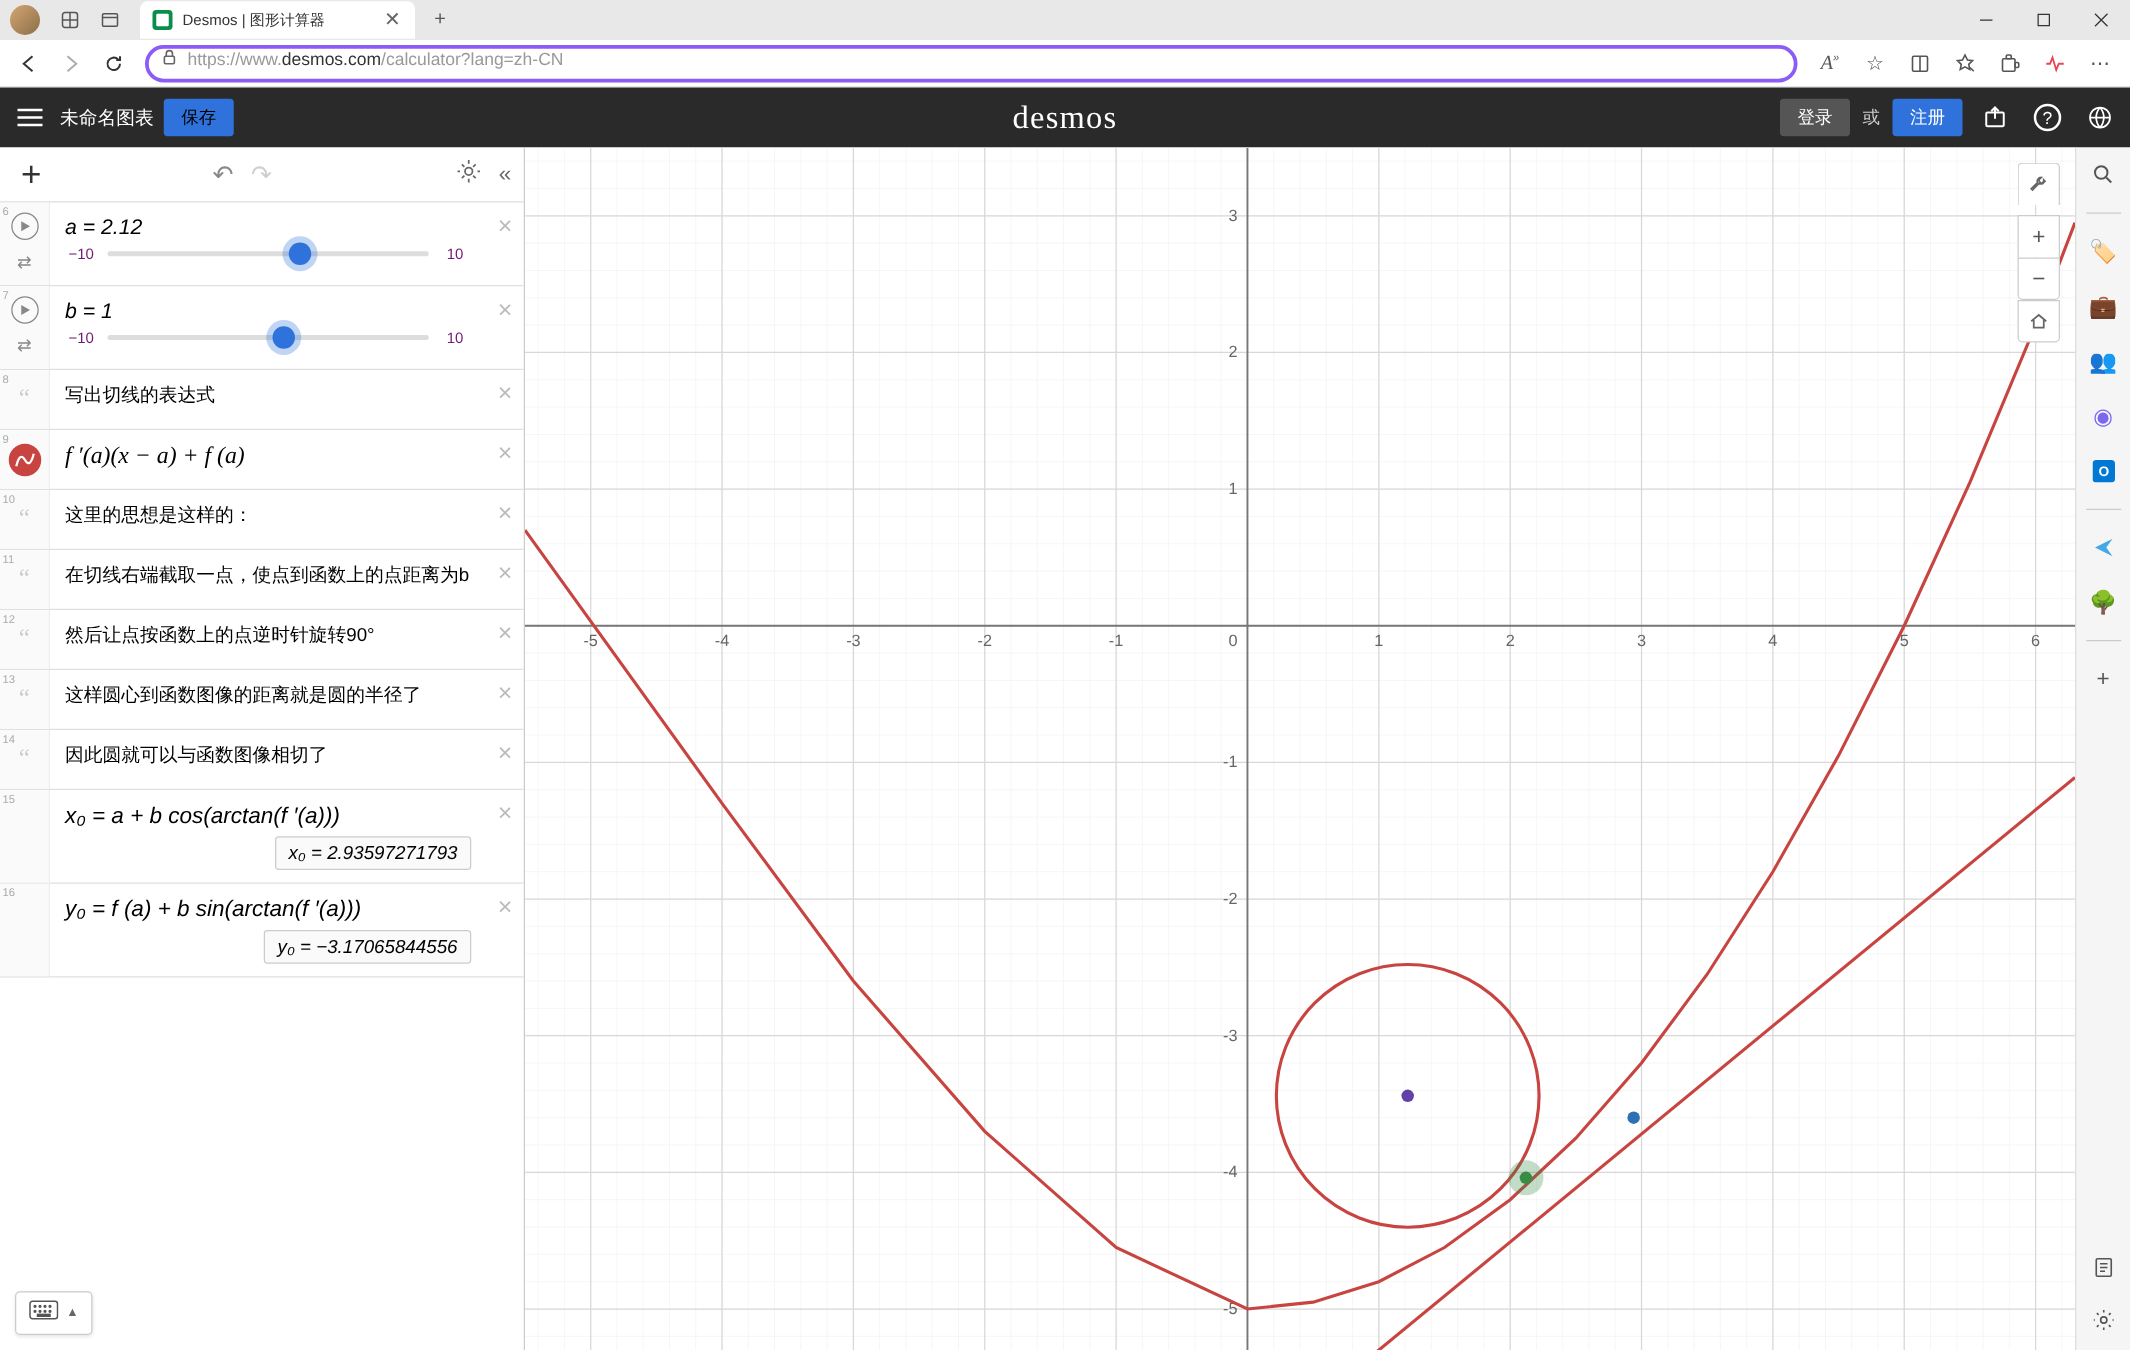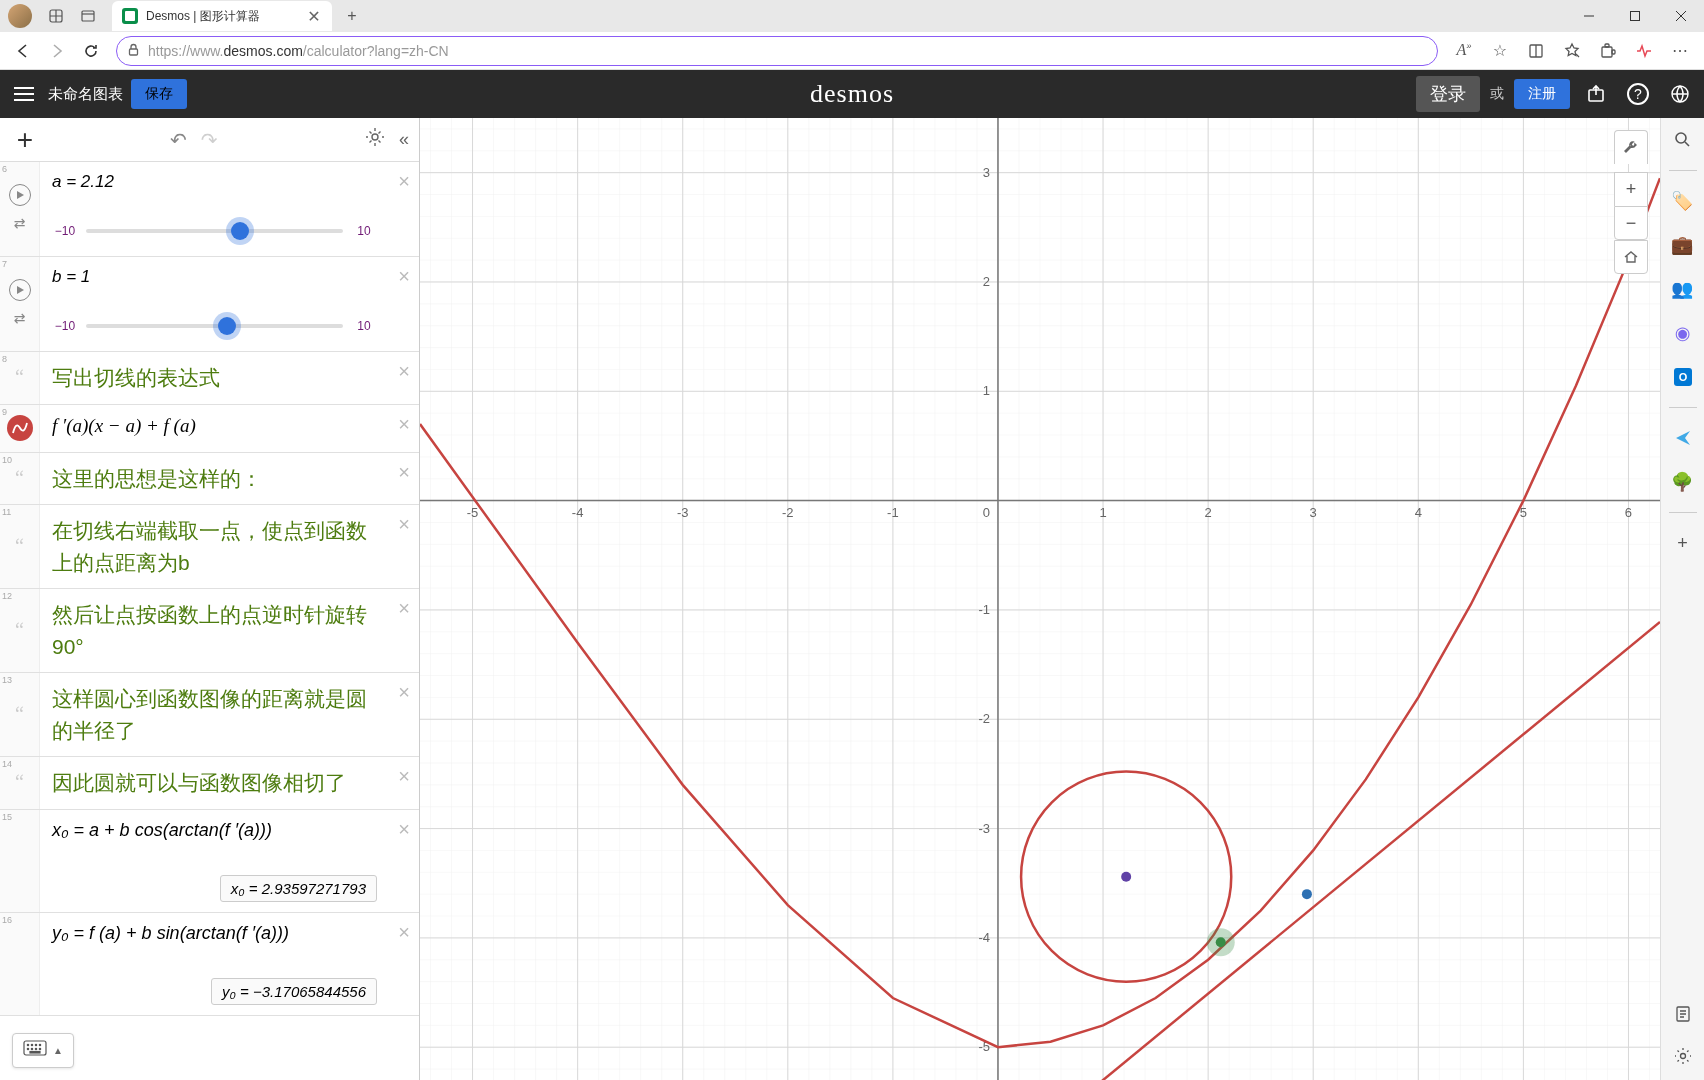--- a/index.html
+++ b/index.html
@@ -14,36 +14,36 @@
 .tab-favicon { width: 16px; height: 16px; background: #0a8e4a; border-radius: 3px; margin-right: 8px; position: relative; }
 .tab-favicon::after { content: ""; position: absolute; inset: 3px; background: #fff; border-radius: 1px; }
 .tab-title { flex: 1; font-size: 12px; color: #333; white-space: nowrap; overflow: hidden; }
 .tab-close { width: 16px; height: 16px; color: #666; display: flex; align-items: center; justify-content: center; cursor: pointer; }
 .new-tab { width: 28px; height: 28px; display: flex; align-items: center; justify-content: center; color: #555; font-size: 16px; margin-left: 6px; }
 .win-controls { display: flex; margin-left: auto; }
 .win-controls .wbtn { width: 46px; height: 32px; display: flex; align-items: center; justify-content: center; color: #333; }
 
 .addr-bar { height: 38px; background: #fff; border-bottom: 1px solid #ddd; display: flex; align-items: center; padding: 0 6px; }
 .nav-btn { width: 34px; height: 34px; display: flex; align-items: center; justify-content: center; color: #555; border-radius: 4px; }
-.url-box { flex: 1; height: 30px; border: 1px solid #8b5cf6; border-radius: 15px; display: flex; align-items: center; padding: 0 10px; margin: 0 8px; }
+.url-box { flex: 1; height: 30px; border: 3px solid #8b5cf6; border-radius: 15px; display: flex; padding: 0 10px; margin: 0 8px; }
 .lock-ico { color: #666; margin-right: 8px; font-size: 13px; }
 .url-text { font-size: 14px; color: #999; }
 .url-text .dark { color: #333; }
 .toolbar-icons { display: flex; align-items: center; }
 .toolbar-icons .tbtn { width: 36px; height: 36px; display: flex; align-items: center; justify-content: center; color: #555; font-size: 16px; }
 
 
 .desmos-header { height: 48px; background: #2a2a2a; display: flex; align-items: center; color: #fff; padding: 0 8px; }
 .hamburger { width: 32px; height: 32px; display: flex; flex-direction: column; justify-content: center; gap: 4px; padding: 6px; cursor: pointer; }
 .hamburger span { height: 2px; background: #fff; }
 .graph-name { font-size: 15px; margin: 0 8px; font-weight: 300; }
 .save-btn { background: #2f72dc; color: #000000; border: none; padding: 6px 14px; font-size: 14px; border-radius: 3px; cursor: pointer; }
 .desmos-logo { position: absolute; left: 50%; transform: translateX(-50%); font-size: 26px; font-weight: 300; letter-spacing: 1px; font-family: Georgia, serif; }
 .header-right { margin-left: auto; display: flex; align-items: center; gap: 10px; }
-.login-btn { background: #555; color: #fff; border: none; padding: 6px 14px; font-size: 18px; border-radius: 3px; cursor: pointer; }
+.login-btn { background: #555; color: #fff; border: none; padding: 6px 14px; font-size: 14px; border-radius: 3px; cursor: pointer; }
 .or-text { font-size: 14px; color: #ccc; }
 .signup-btn { background: #2f72dc; color: #fff; border: none; padding: 6px 14px; font-size: 14px; border-radius: 3px; cursor: pointer; }
 .share-btn, .help-btn, .lang-btn { width: 32px; height: 32px; display: flex; align-items: center; justify-content: center; color: #fff; font-size: 18px; cursor: pointer; }
 .help-btn span { border: 2px solid #fff; border-radius: 50%; width: 22px; height: 22px; display: flex; align-items: center; justify-content: center; font-size: 14px; }
 
 
 .main { display: flex; height: calc(100% - 118px); position: relative; }
 
 
 .expr-panel { width: 420px; background: #fff; border-right: 1px solid #ccc; display: flex; flex-direction: column; position: relative; }
@@ -63,22 +63,22 @@
 .row-num { position: absolute; top: 2px; left: 2px; font-size: 9px; color: #aaa; }
 .row-icon { width: 40px; display: flex; align-items: center; justify-content: center; flex-shrink: 0; background: #fafafa; border-right: 1px solid #eee; }
 .play-ico { width: 22px; height: 22px; border: 1.5px solid #888; border-radius: 50%; display: flex; align-items: center; justify-content: center; }
 .play-ico::after { content: ""; border-left: 7px solid #888; border-top: 4px solid transparent; border-bottom: 4px solid transparent; margin-left: 2px; }
 .loop-ico { width: 22px; height: 22px; display: flex; align-items: center; justify-content: center; color: #888; font-size: 14px; }
 .quote-ico { color: #ccc; font-size: 20px; font-family: Georgia, serif; }
 .curve-ico { width: 26px; height: 26px; border-radius: 50%; background: #c74440; display: flex; align-items: center; justify-content: center; }
 .curve-ico svg { width: 18px; height: 18px; }
 .blank-ico { width: 22px; height: 22px; }
 
-.row-content { flex: 1; padding: 10px 12px; font-size: 17px; font-family: 'Times New Roman', serif; font-style: italic; display: flex; flex-direction: column; gap: 28px; }
-.row-content.note { font-style: normal; font-family: Arial, sans-serif; font-size: 21px; color: #4d7c0f; line-height: 1.5; }
+.row-content { flex: 1; padding: 10px 12px; font-size: 17px; font-family: 'Times New Roman', serif; font-style: italic; display: flex; flex-direction: column; }
+.row-content.note { font-style: normal; font-family: Arial, sans-serif; font-size: 15px; color: #000000; line-height: 1.5; }
 .row-delete { width: 30px; display: flex; align-items: flex-start; justify-content: center; padding-top: 8px; color: #bbb; font-size: 20px; cursor: pointer; }
 
 .slider-row { display: flex; align-items: center; padding: 4px 0 8px; gap: 8px; }
 .slider-min, .slider-max { font-size: 12px; color: #701a75; font-family: Arial; font-style: normal; width: 26px; text-align: center; }
 .slider-track { flex: 1; height: 4px; background: #ddd; border-radius: 2px; position: relative; }
 .slider-thumb { position: absolute; width: 18px; height: 18px; background: #2f72dc; border-radius: 50%; top: -7px; transform: translateX(-50%); box-shadow: 0 0 0 5px rgba(47,114,220,0.3); }
 
 .result-box { align-self: flex-end; border: 1px solid #ccc; padding: 4px 10px; margin-top: 6px; font-size: 15px; border-radius: 3px; background: #fafafa; }
 
 .keyboard-btn { position: absolute; bottom: 12px; left: 12px; background: #fff; border: 1px solid #ccc; border-radius: 4px; padding: 6px 10px; display: flex; align-items: center; gap: 6px; cursor: pointer; box-shadow: 0 1px 3px rgba(0,0,0,0.1); }

